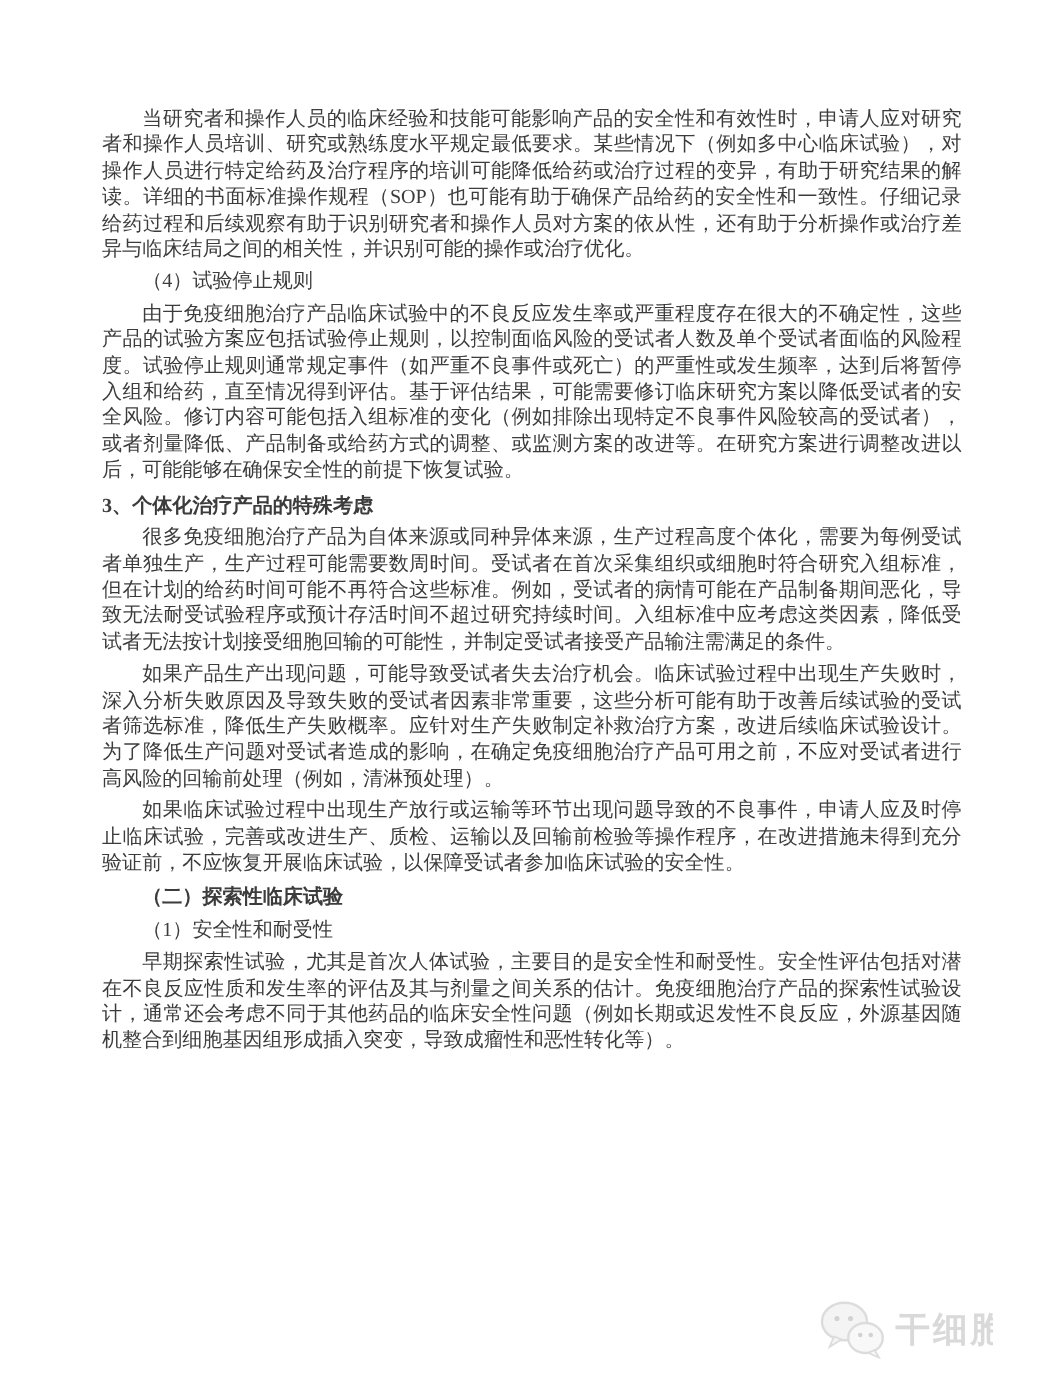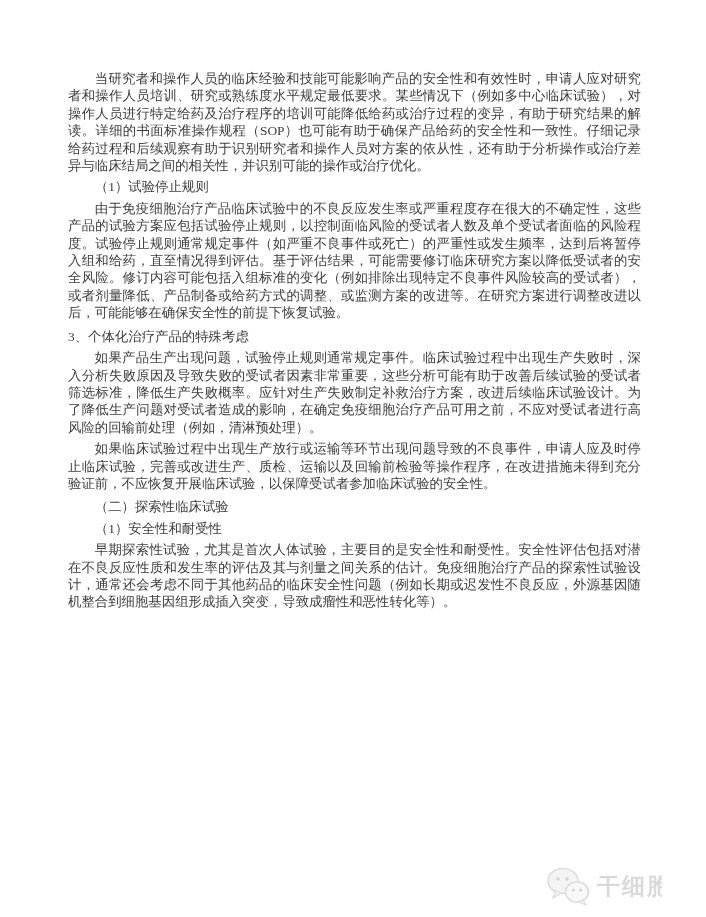--- a/index.html
+++ b/index.html
@@ -17,21 +17,21 @@
     top:70px;
     width:573px;
     color:#3c3c3c;
     font-size:13.4px;
     line-height:17.4px;
     text-align:justify;
   }
   .doc-body p{margin:0 0 4px 0;}
   .para{text-indent:2em;}
   .sub-heading{text-indent:2em;margin-top:3px !important;}
-  .bold-heading{font-weight:normal;margin-top:6px !important;}
+  .bold-heading{font-weight:bold;margin-top:6px !important;}
   .bold-heading.indented{text-indent:2em;}
   .watermark{
     position:absolute;
     left:546px;
     top:866px;
     display:flex;
     align-items:center;
     gap:7px;
     color:#d9d9d9;
   }
@@ -44,24 +44,25 @@
   }
   .wm-icon{width:44px;height:40px;display:block;}
 </style>
 </head>
 <body>
 
 <div class="page">
 
   <div class="doc-body">
       <p class="para">当研究者和操作人员的临床经验和技能可能影响产品的安全性和有效性时，申请人应对研究者和操作人员培训、研究或熟练度水平规定最低要求。某些情况下（例如多中心临床试验），对操作人员进行特定给药及治疗程序的培训可能降低给药或治疗过程的变异，有助于研究结果的解读。详细的书面标准操作规程（SOP）也可能有助于确保产品给药的安全性和一致性。仔细记录给药过程和后续观察有助于识别研究者和操作人员对方案的依从性，还有助于分析操作或治疗差异与临床结局之间的相关性，并识别可能的操作或治疗优化。</p>
-      <p class="sub-heading">（1）试验停止规则</p>
+      <p class="sub-heading">（4）试验停止规则</p>
       <p class="para">由于免疫细胞治疗产品临床试验中的不良反应发生率或严重程度存在很大的不确定性，这些产品的试验方案应包括试验停止规则，以控制面临风险的受试者人数及单个受试者面临的风险程度。试验停止规则通常规定事件（如严重不良事件或死亡）的严重性或发生频率，达到后将暂停入组和给药，直至情况得到评估。基于评估结果，可能需要修订临床研究方案以降低受试者的安全风险。修订内容可能包括入组标准的变化（例如排除出现特定不良事件风险较高的受试者），或者剂量降低、产品制备或给药方式的调整、或监测方案的改进等。在研究方案进行调整改进以后，可能能够在确保安全性的前提下恢复试验。</p>
       <p class="bold-heading">3、个体化治疗产品的特殊考虑</p>
-      <p class="para">如果产品生产出现问题，试验停止规则通常规定事件。临床试验过程中出现生产失败时，深入分析失败原因及导致失败的受试者因素非常重要，这些分析可能有助于改善后续试验的受试者筛选标准，降低生产失败概率。应针对生产失败制定补救治疗方案，改进后续临床试验设计。为了降低生产问题对受试者造成的影响，在确定免疫细胞治疗产品可用之前，不应对受试者进行高风险的回输前处理（例如，清淋预处理）。</p>
+      <p class="para">很多免疫细胞治疗产品为自体来源或同种异体来源，生产过程高度个体化，需要为每例受试者单独生产，生产过程可能需要数周时间。受试者在首次采集组织或细胞时符合研究入组标准，但在计划的给药时间可能不再符合这些标准。例如，受试者的病情可能在产品制备期间恶化，导致无法耐受试验程序或预计存活时间不超过研究持续时间。入组标准中应考虑这类因素，降低受试者无法按计划接受细胞回输的可能性，并制定受试者接受产品输注需满足的条件。</p>
+      <p class="para">如果产品生产出现问题，可能导致受试者失去治疗机会。临床试验过程中出现生产失败时，深入分析失败原因及导致失败的受试者因素非常重要，这些分析可能有助于改善后续试验的受试者筛选标准，降低生产失败概率。应针对生产失败制定补救治疗方案，改进后续临床试验设计。为了降低生产问题对受试者造成的影响，在确定免疫细胞治疗产品可用之前，不应对受试者进行高风险的回输前处理（例如，清淋预处理）。</p>
       <p class="para">如果临床试验过程中出现生产放行或运输等环节出现问题导致的不良事件，申请人应及时停止临床试验，完善或改进生产、质检、运输以及回输前检验等操作程序，在改进措施未得到充分验证前，不应恢复开展临床试验，以保障受试者参加临床试验的安全性。</p>
       <p class="bold-heading indented">（二）探索性临床试验</p>
       <p class="sub-heading">（1）安全性和耐受性</p>
       <p class="para">早期探索性试验，尤其是首次人体试验，主要目的是安全性和耐受性。安全性评估包括对潜在不良反应性质和发生率的评估及其与剂量之间关系的估计。免疫细胞治疗产品的探索性试验设计，通常还会考虑不同于其他药品的临床安全性问题（例如长期或迟发性不良反应，外源基因随机整合到细胞基因组形成插入突变，导致成瘤性和恶性转化等）。</p>
     </div>
 
   <div class="watermark">
     <svg class="wm-icon" viewBox="0 0 44 40" xmlns="http://www.w3.org/2000/svg">
       <ellipse cx="17" cy="15" rx="15" ry="12.5" fill="#f4f4f4" stroke="#dcdcdc" stroke-width="1.6"></ellipse>
       <path d="M10 25 L7 32 L15 27 Z" fill="#f4f4f4" stroke="#dcdcdc" stroke-width="1.2"></path>

